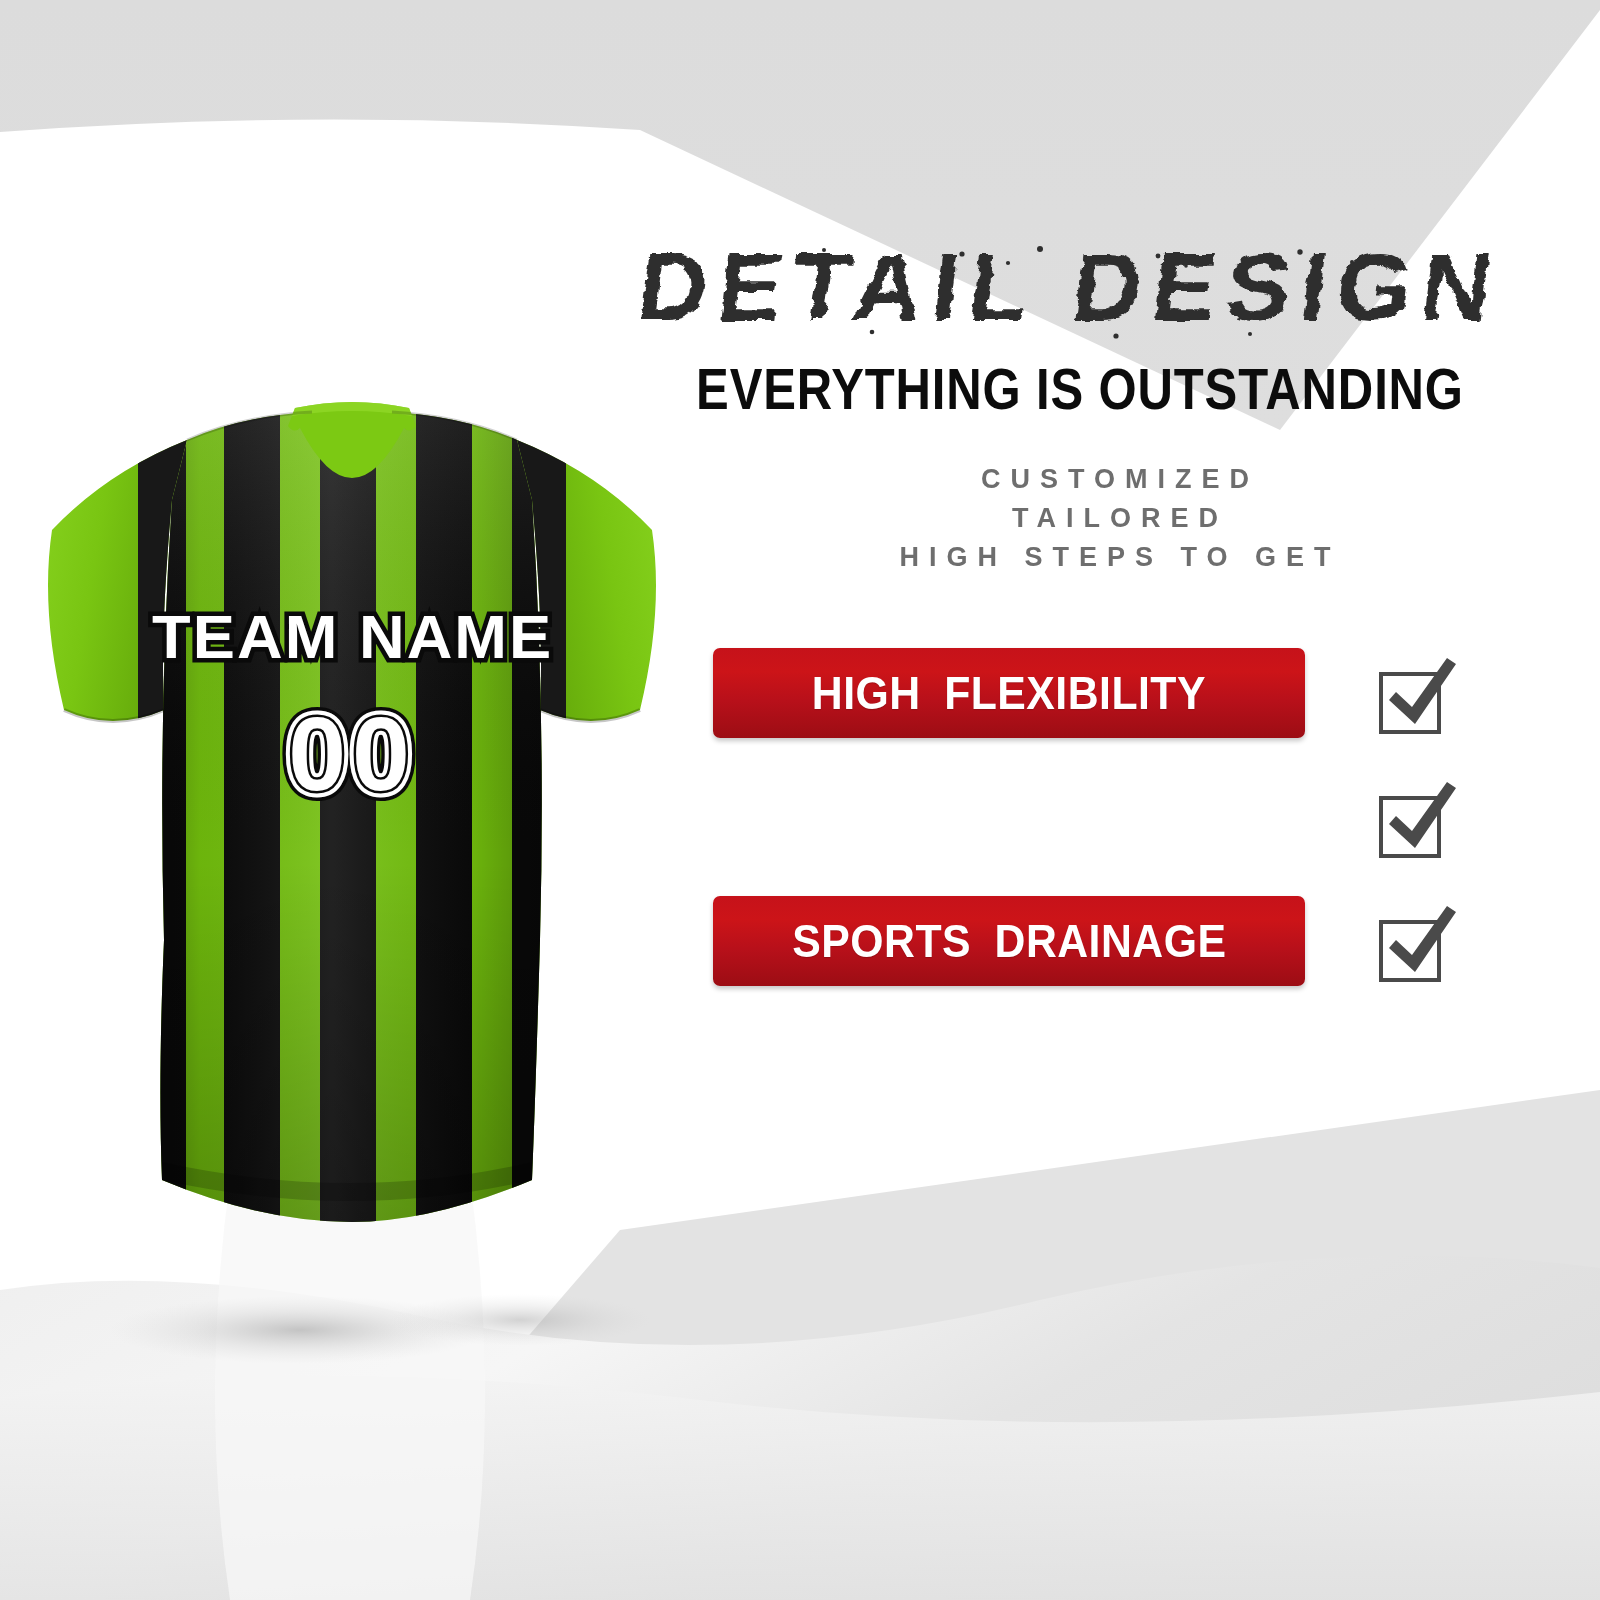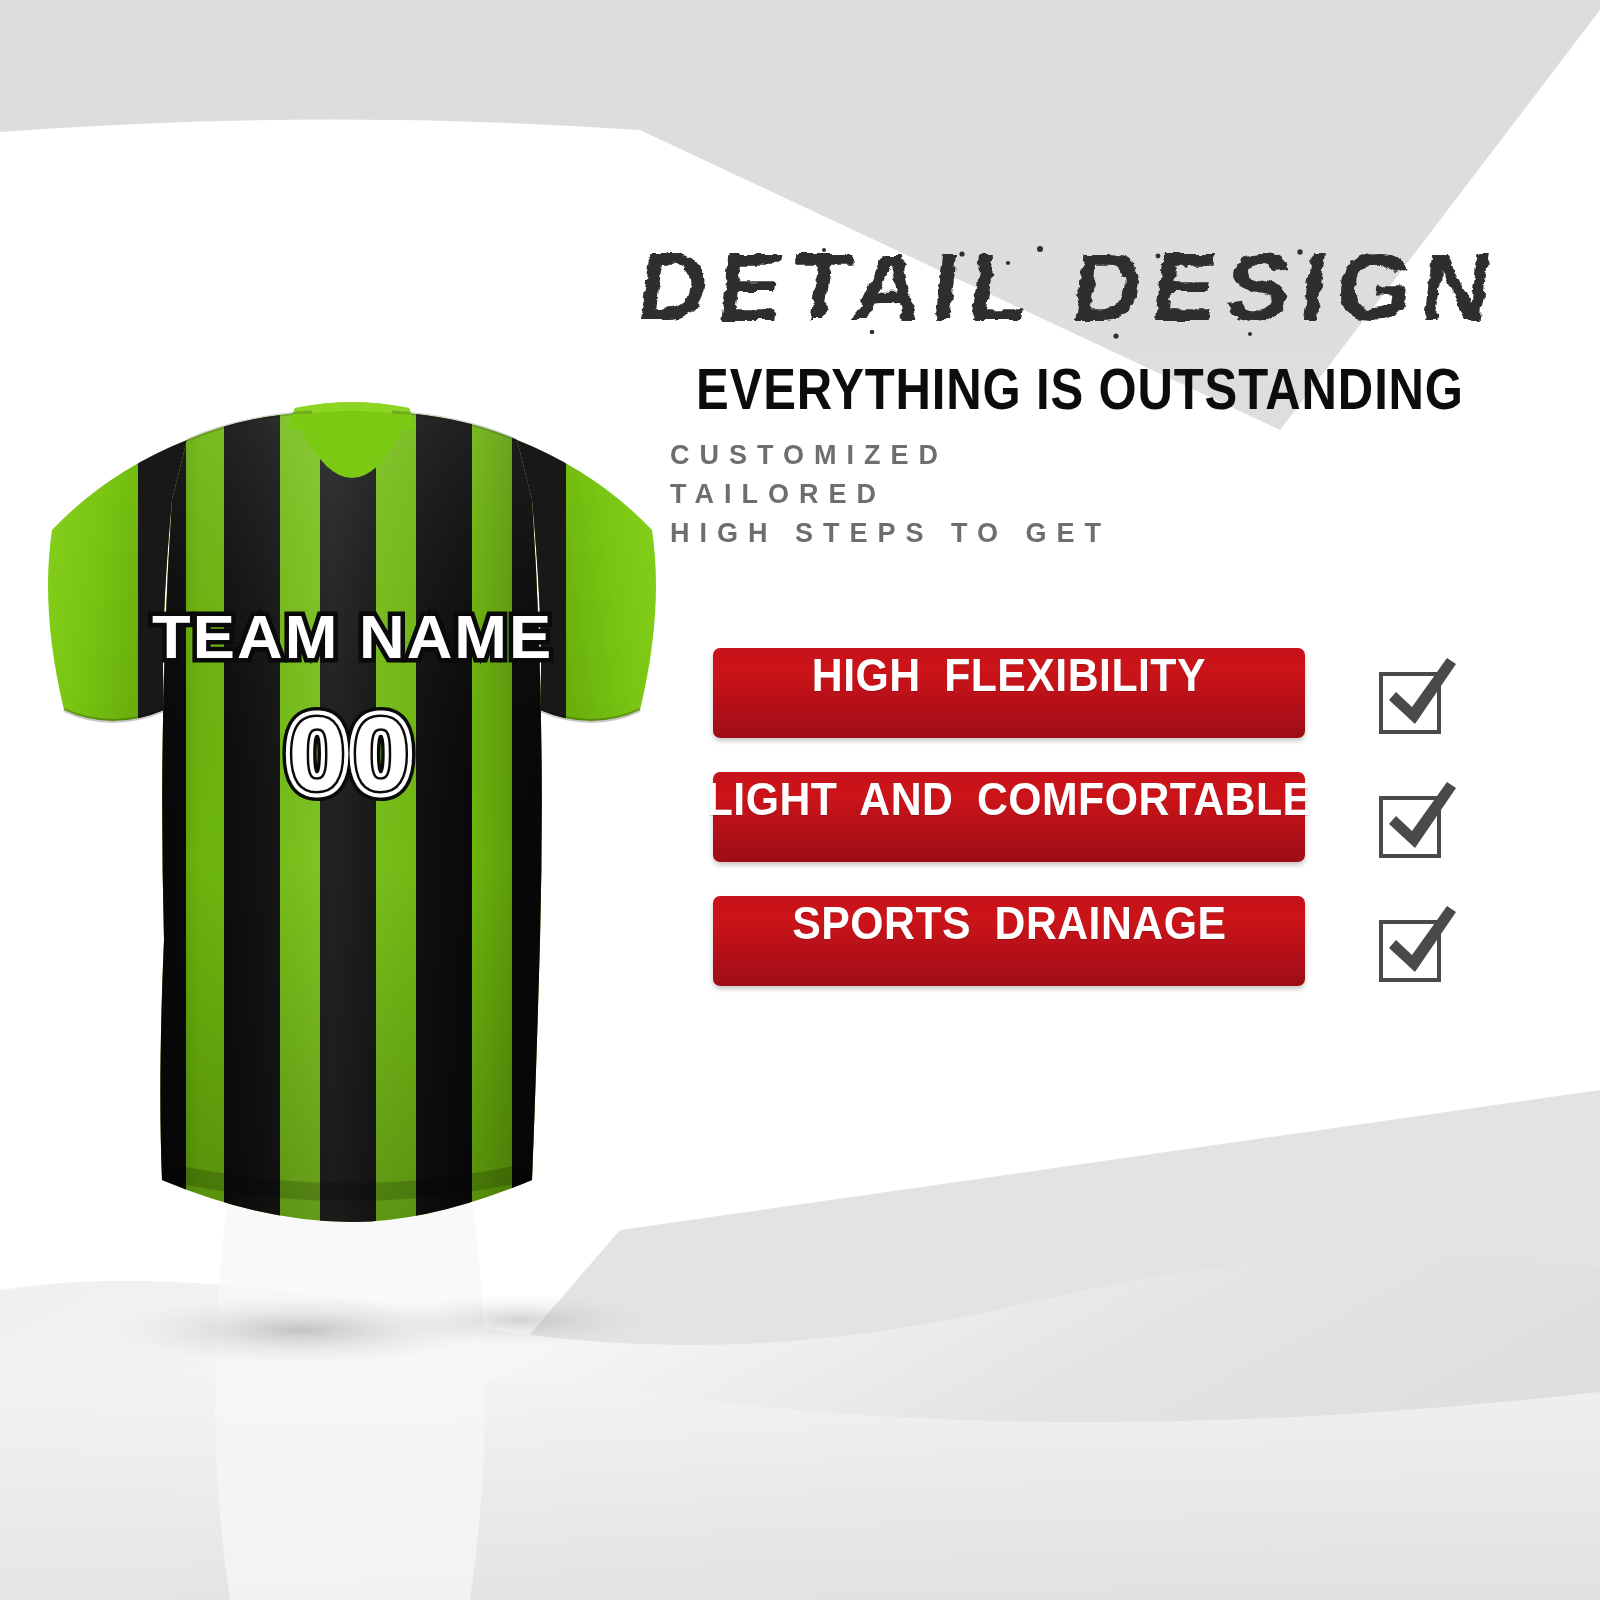--- a/index.html
+++ b/index.html
@@ -31,21 +31,22 @@
     font-size:57px;
     line-height:62px;
     letter-spacing:1px;
     color:#0c0c0c;
     transform:scaleX(0.86);
     transform-origin:center top;
     white-space:nowrap;
   }
 
   .taglines{
-    position:absolute;left:60px;top:436px;width:900px;
+    position:absolute;left:60px;top:460px;width:900px;
+    text-align:center;
   }
   .tagline{
     font-family:"Liberation Sans", sans-serif;
     font-weight:bold;
     font-size:27px;
     line-height:39px;
     letter-spacing:10px;
     color:#6e6e6e;
     white-space:nowrap;
   }
@@ -56,21 +57,21 @@
     position:relative;
     height:90px;
     margin-bottom:34px;
   }
   .feature-bar{
     position:absolute;left:0;top:0;
     width:592px;height:90px;
     border-radius:7px;
     background:linear-gradient(180deg,#c6121a 0%,#cc1418 26%,#b8101a 58%,#9c0d14 100%);
     box-shadow:0 3px 5px rgba(0,0,0,0.22);
-    display:flex;justify-content:center;
+    display:flex;align-items:center;justify-content:center;
   }
   .feature-label{
     color:#ffffff;
     font-family:"Liberation Sans", sans-serif;
     font-weight:bold;
     font-size:46px;
     letter-spacing:0.5px;
     word-spacing:12px;
     white-space:nowrap;
     transform:scaleX(0.93);
@@ -295,23 +296,20 @@
         </div>
         <div class="feature-check">
           <svg viewBox="0 0 100 100">
             <rect x="16" y="30" width="58" height="58" fill="#ffffff" stroke="#4a4a4a" stroke-width="4"></rect>
             <path d="M24,56 L31,48 L47,63 L82,14 L91,20 L50,80 Z" fill="#4a4a4a"></path>
           </svg>
         </div>
       </div>
 
       <div class="feature-row">
-        <div class="feature-bar">
-          <span class="feature-label">LIGHT AND COMFORTABLE</span>
-        </div>
         <div class="feature-check">
           <svg viewBox="0 0 100 100">
             <rect x="16" y="30" width="58" height="58" fill="#ffffff" stroke="#4a4a4a" stroke-width="4"></rect>
             <path d="M24,56 L31,48 L47,63 L82,14 L91,20 L50,80 Z" fill="#4a4a4a"></path>
           </svg>
         </div>
       </div>
 
 
       <div class="feature-row">

